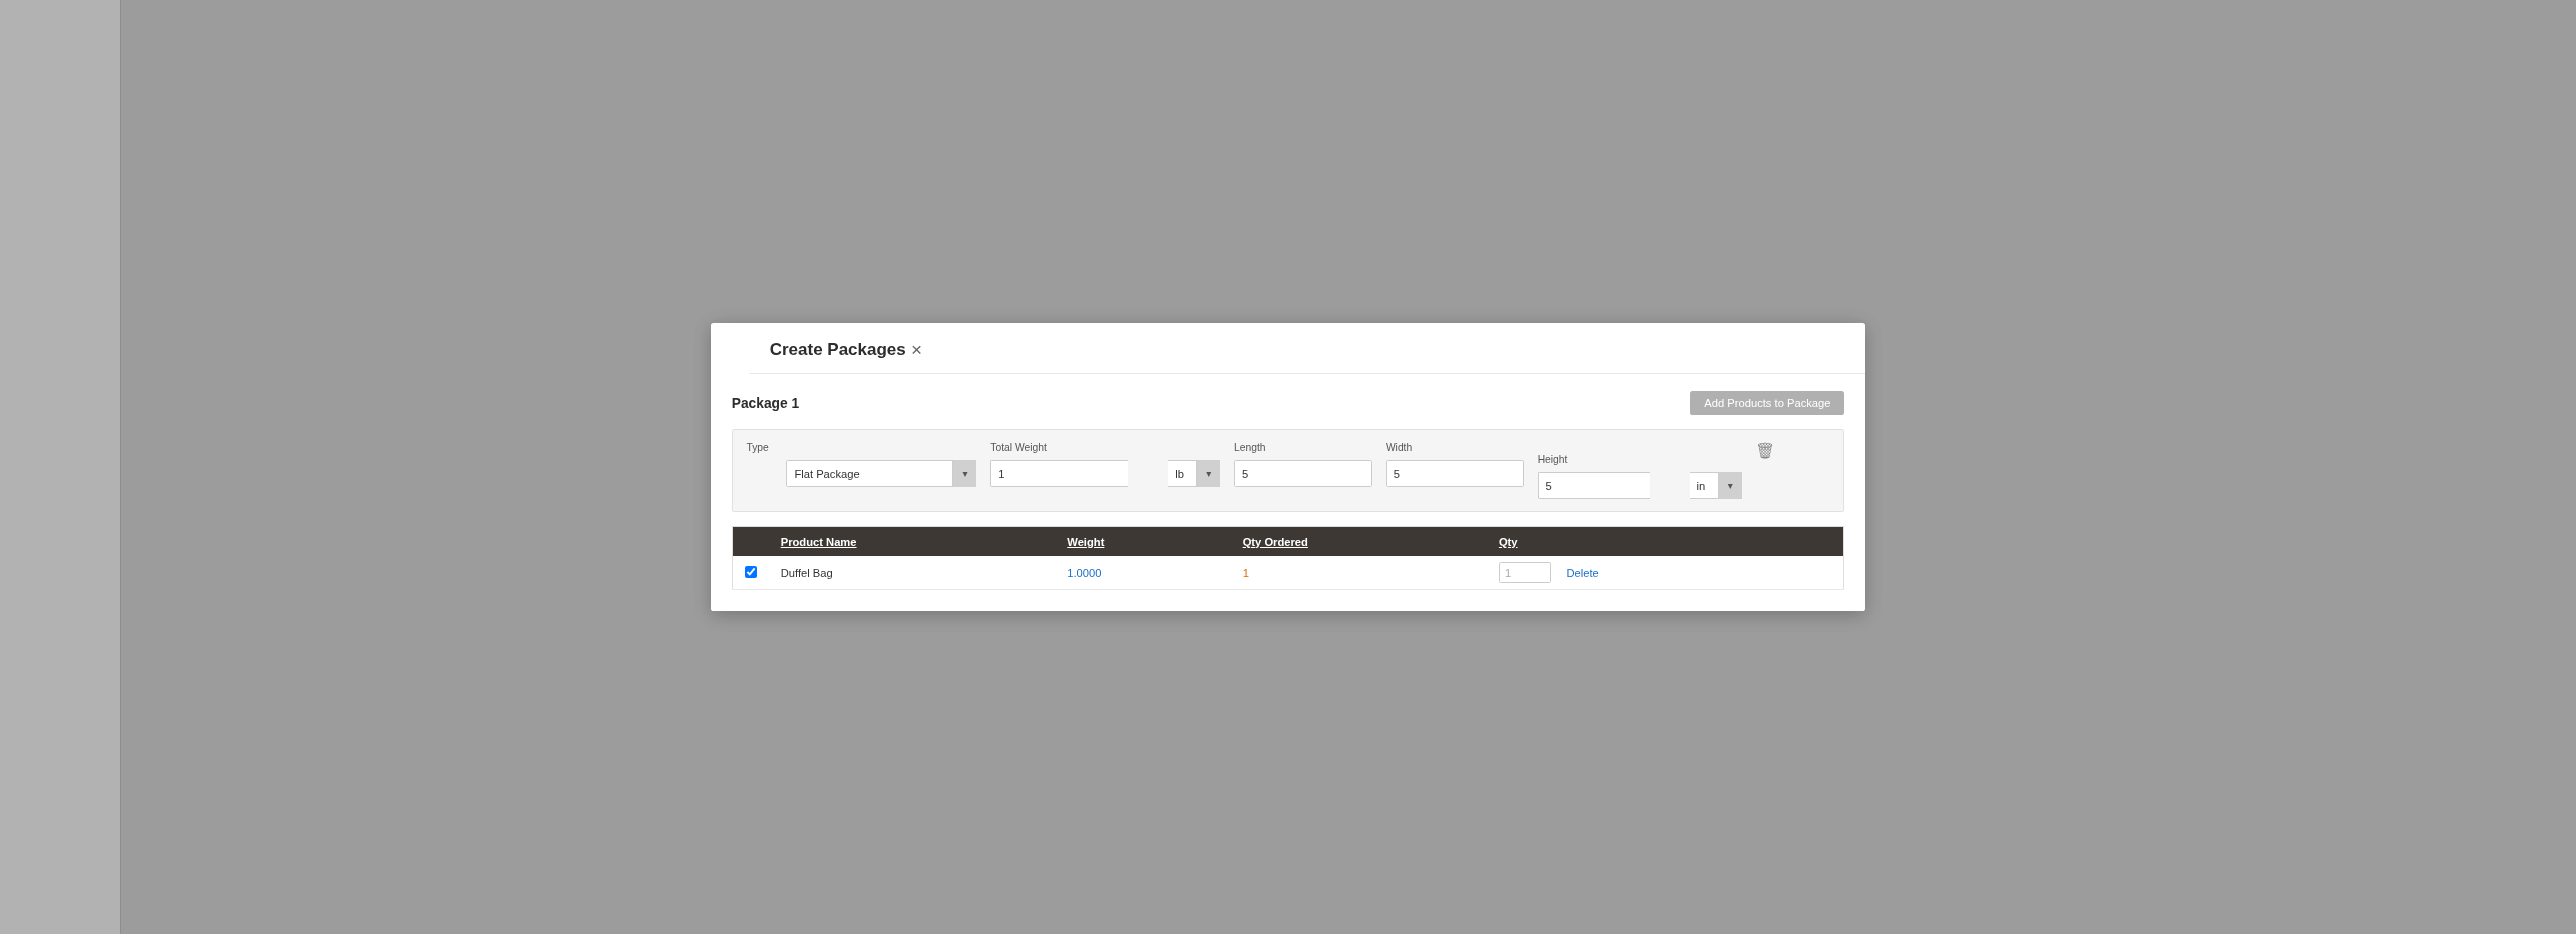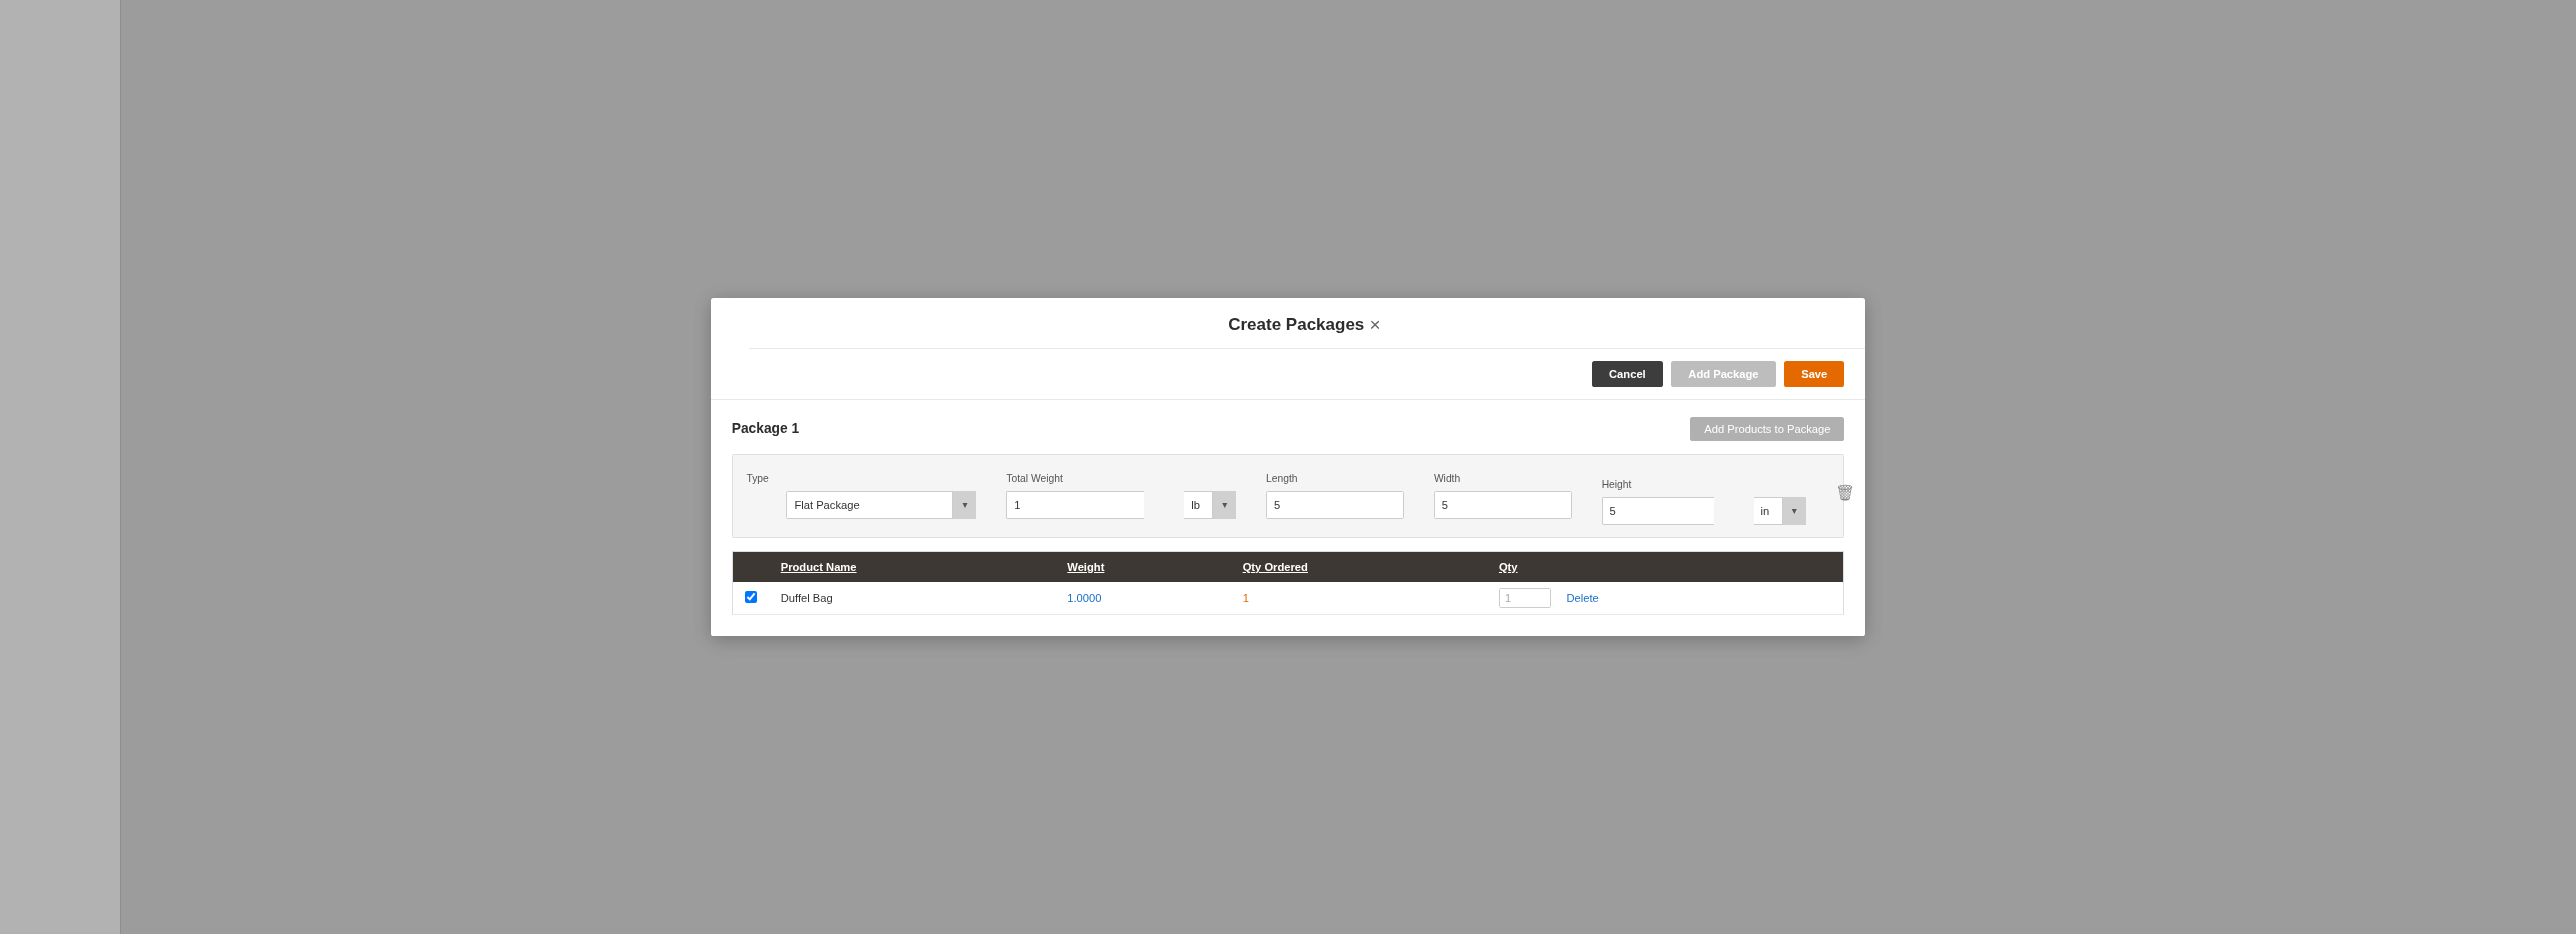--- a/index.html
+++ b/index.html
@@ -28,21 +28,21 @@
       border-radius: 2.6px;
       width: 1154px;
       max-width: 98vw;
       box-shadow: 0 3.4px 20.7px rgba(0,0,0,0.25);
       overflow: hidden;
     }
 
     .modal-header {
       display: flex;
       align-items: center;
-      justify-content: center;
+      justify-content: flex-start;
       padding: 15.5px 20.7px 12px 20.7px;
       border-bottom: 0.9px solid #e8e8e8;
       margin-left: 38px;
     }
 
     .modal-title {
       font-size: 17px;
       font-weight: 600;
       color: #2d2d2d;
     }
@@ -199,22 +199,22 @@
       font-size: 15.5px;
       padding: 0 3.4px;
       margin-bottom: 0;
       align-self: flex-end;
       padding-bottom: 3.4px;
     }
 
     
     .fields-columns {
       display: flex;
-      align-items: center;
-      gap: 16px;
+      align-items: flex-start;
+      gap: 0;
       width: 100%;
     }
 
     .col-type { flex: 0 0 207px; margin-right: 13.8px; }
     .col-weight { flex: 0 0 190px; margin-right: 13.8px; }
     .col-length { flex: 0 0 138px; margin-right: 13.8px; }
     .col-width { flex: 0 0 138px; margin-right: 13.8px; }
     .col-height { flex: 0 0 172px; margin-right: 10.3px; margin-top: 12px; }
     .col-del { flex: 0 0 27.6px; display: flex; align-items: flex-end; padding-bottom: 1.7px; }
 
@@ -315,25 +315,20 @@
 <div class="bg-partial"></div>
 
 <div class="backdrop">
   <div class="modal">
 
     <div class="modal-header">
       <span class="modal-title">Create Packages</span>
       <button class="close-btn">×</button>
     </div>
 
-    <div class="modal-toolbar">
-      <button class="btn btn-cancel">Cancel</button>
-      <button class="btn btn-add-package">Add Package</button>
-      <button class="btn btn-save">Save</button>
-    </div>
 
     <div class="modal-body">
 
       <div class="package-header">
         <span class="package-title">Package 1</span>
         <button class="btn-add-products">Add Products to Package</button>
       </div>
 
       <div class="fields-row">
         <div class="fields-columns">

